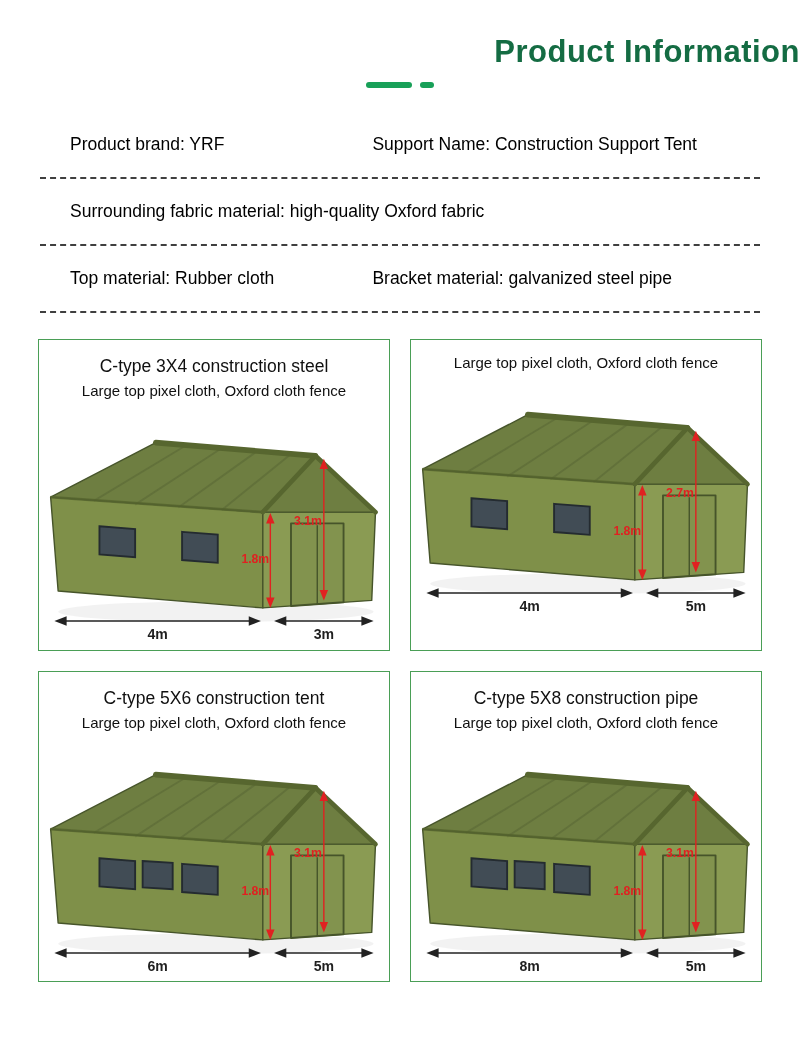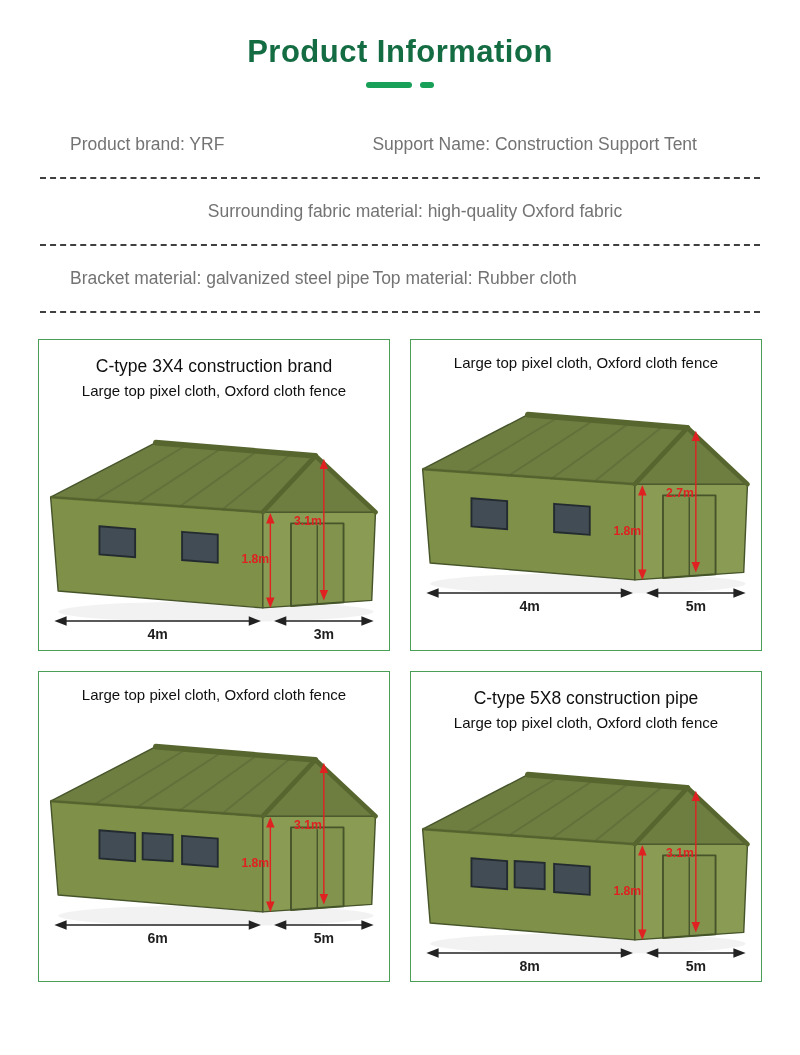--- a/index.html
+++ b/index.html
@@ -7,45 +7,45 @@
     width: 800px;
     min-height: 1055px;
     font-family: "Liberation Sans", sans-serif;
     color: #1a1a1a;
   }
   .page { width: 800px; }
 
   
   .page-title {
     margin: 34px 0 12px 0;
-    text-align: center;
+    text-align: right;
     font-size: 31px;
     font-weight: bold;
     color: #146c43;
     letter-spacing: 0.5px;
   }
   .title-underline {
     display: flex;
     justify-content: center;
     align-items: center;
     gap: 8px;
     margin-bottom: 24px;
   }
   .bar-long  { width: 46px; height: 6px; background: #18a058; border-radius: 3px; }
   .bar-short { width: 14px; height: 6px; background: #18a058; border-radius: 3px; }
 
   
-  .spec-table { margin: 10px 40px 26px 40px; font-size: 17.5px; color: #737373; }
+  .spec-table { margin: 10px 40px 26px 40px; font-size: 17.5px; color: #000000; }
   .spec-row {
     display: grid;
     grid-template-columns: 42% 58%;
     align-items: center;
     padding: 22px 0 22px 0;
   }
-  .spec-row.single { grid-template-columns: 1fr; text-align: center; }
+  .spec-row.single { grid-template-columns: 1fr; }
   .spec-cell { padding-left: 30px; white-space: nowrap; }
   .spec-divider { border-bottom: 2px dashed #3f3f3f; height: 0; }
 
   
   .cards {
     display: grid;
     grid-template-columns: 1fr 1fr;
     gap: 20px;
     margin: 14px 38px 28px 38px;
   }
@@ -135,30 +135,30 @@
     <div class="spec-row">
       <div class="spec-cell">Product brand: YRF</div>
       <div class="spec-cell">Support Name: Construction Support Tent</div>
     </div>
     <div class="spec-divider"></div>
     <div class="spec-row single">
       <div class="spec-cell">Surrounding fabric material: high-quality Oxford fabric</div>
     </div>
     <div class="spec-divider"></div>
     <div class="spec-row">
+      <div class="spec-cell">Top material: Rubber cloth</div>
       <div class="spec-cell">Bracket material: galvanized steel pipe</div>
-      <div class="spec-cell">Top material: Rubber cloth</div>
     </div>
     <div class="spec-divider"></div>
   </div>
 
   <div class="cards">
 
     <section class="card">
-      <div class="card-title">C-type 3X4 construction brand</div>
+      <div class="card-title">C-type 3X4 construction steel</div>
       <div class="card-subtitle">Large top pixel cloth, Oxford cloth fence</div>
       <svg class="tent-svg" viewBox="0 0 360 252" role="img">
         <use href="#tent-2w"></use>
         <text class="dim-black" x="120" y="247" text-anchor="middle">4m</text>
         <text class="dim-black" x="297" y="247" text-anchor="middle">3m</text>
         <text class="dim-red" x="224" y="166" text-anchor="middle">1.8m</text>
         <text class="dim-red" x="280" y="126" text-anchor="middle">3.1m</text>
       </svg>
     </section>
 
@@ -167,20 +167,21 @@
       <svg class="tent-svg" viewBox="0 0 360 252" role="img">
         <use href="#tent-2w"></use>
         <text class="dim-black" x="120" y="247" text-anchor="middle">4m</text>
         <text class="dim-black" x="297" y="247" text-anchor="middle">5m</text>
         <text class="dim-red" x="224" y="166" text-anchor="middle">1.8m</text>
         <text class="dim-red" x="280" y="126" text-anchor="middle">2.7m</text>
       </svg>
     </section>
 
     <section class="card">
+      <div class="card-title">C-type 5X6 construction tent</div>
       <div class="card-subtitle">Large top pixel cloth, Oxford cloth fence</div>
       <svg class="tent-svg" viewBox="0 0 360 252" role="img">
         <use href="#tent-3w"></use>
         <text class="dim-black" x="120" y="247" text-anchor="middle">6m</text>
         <text class="dim-black" x="297" y="247" text-anchor="middle">5m</text>
         <text class="dim-red" x="224" y="166" text-anchor="middle">1.8m</text>
         <text class="dim-red" x="280" y="126" text-anchor="middle">3.1m</text>
       </svg>
     </section>
 

